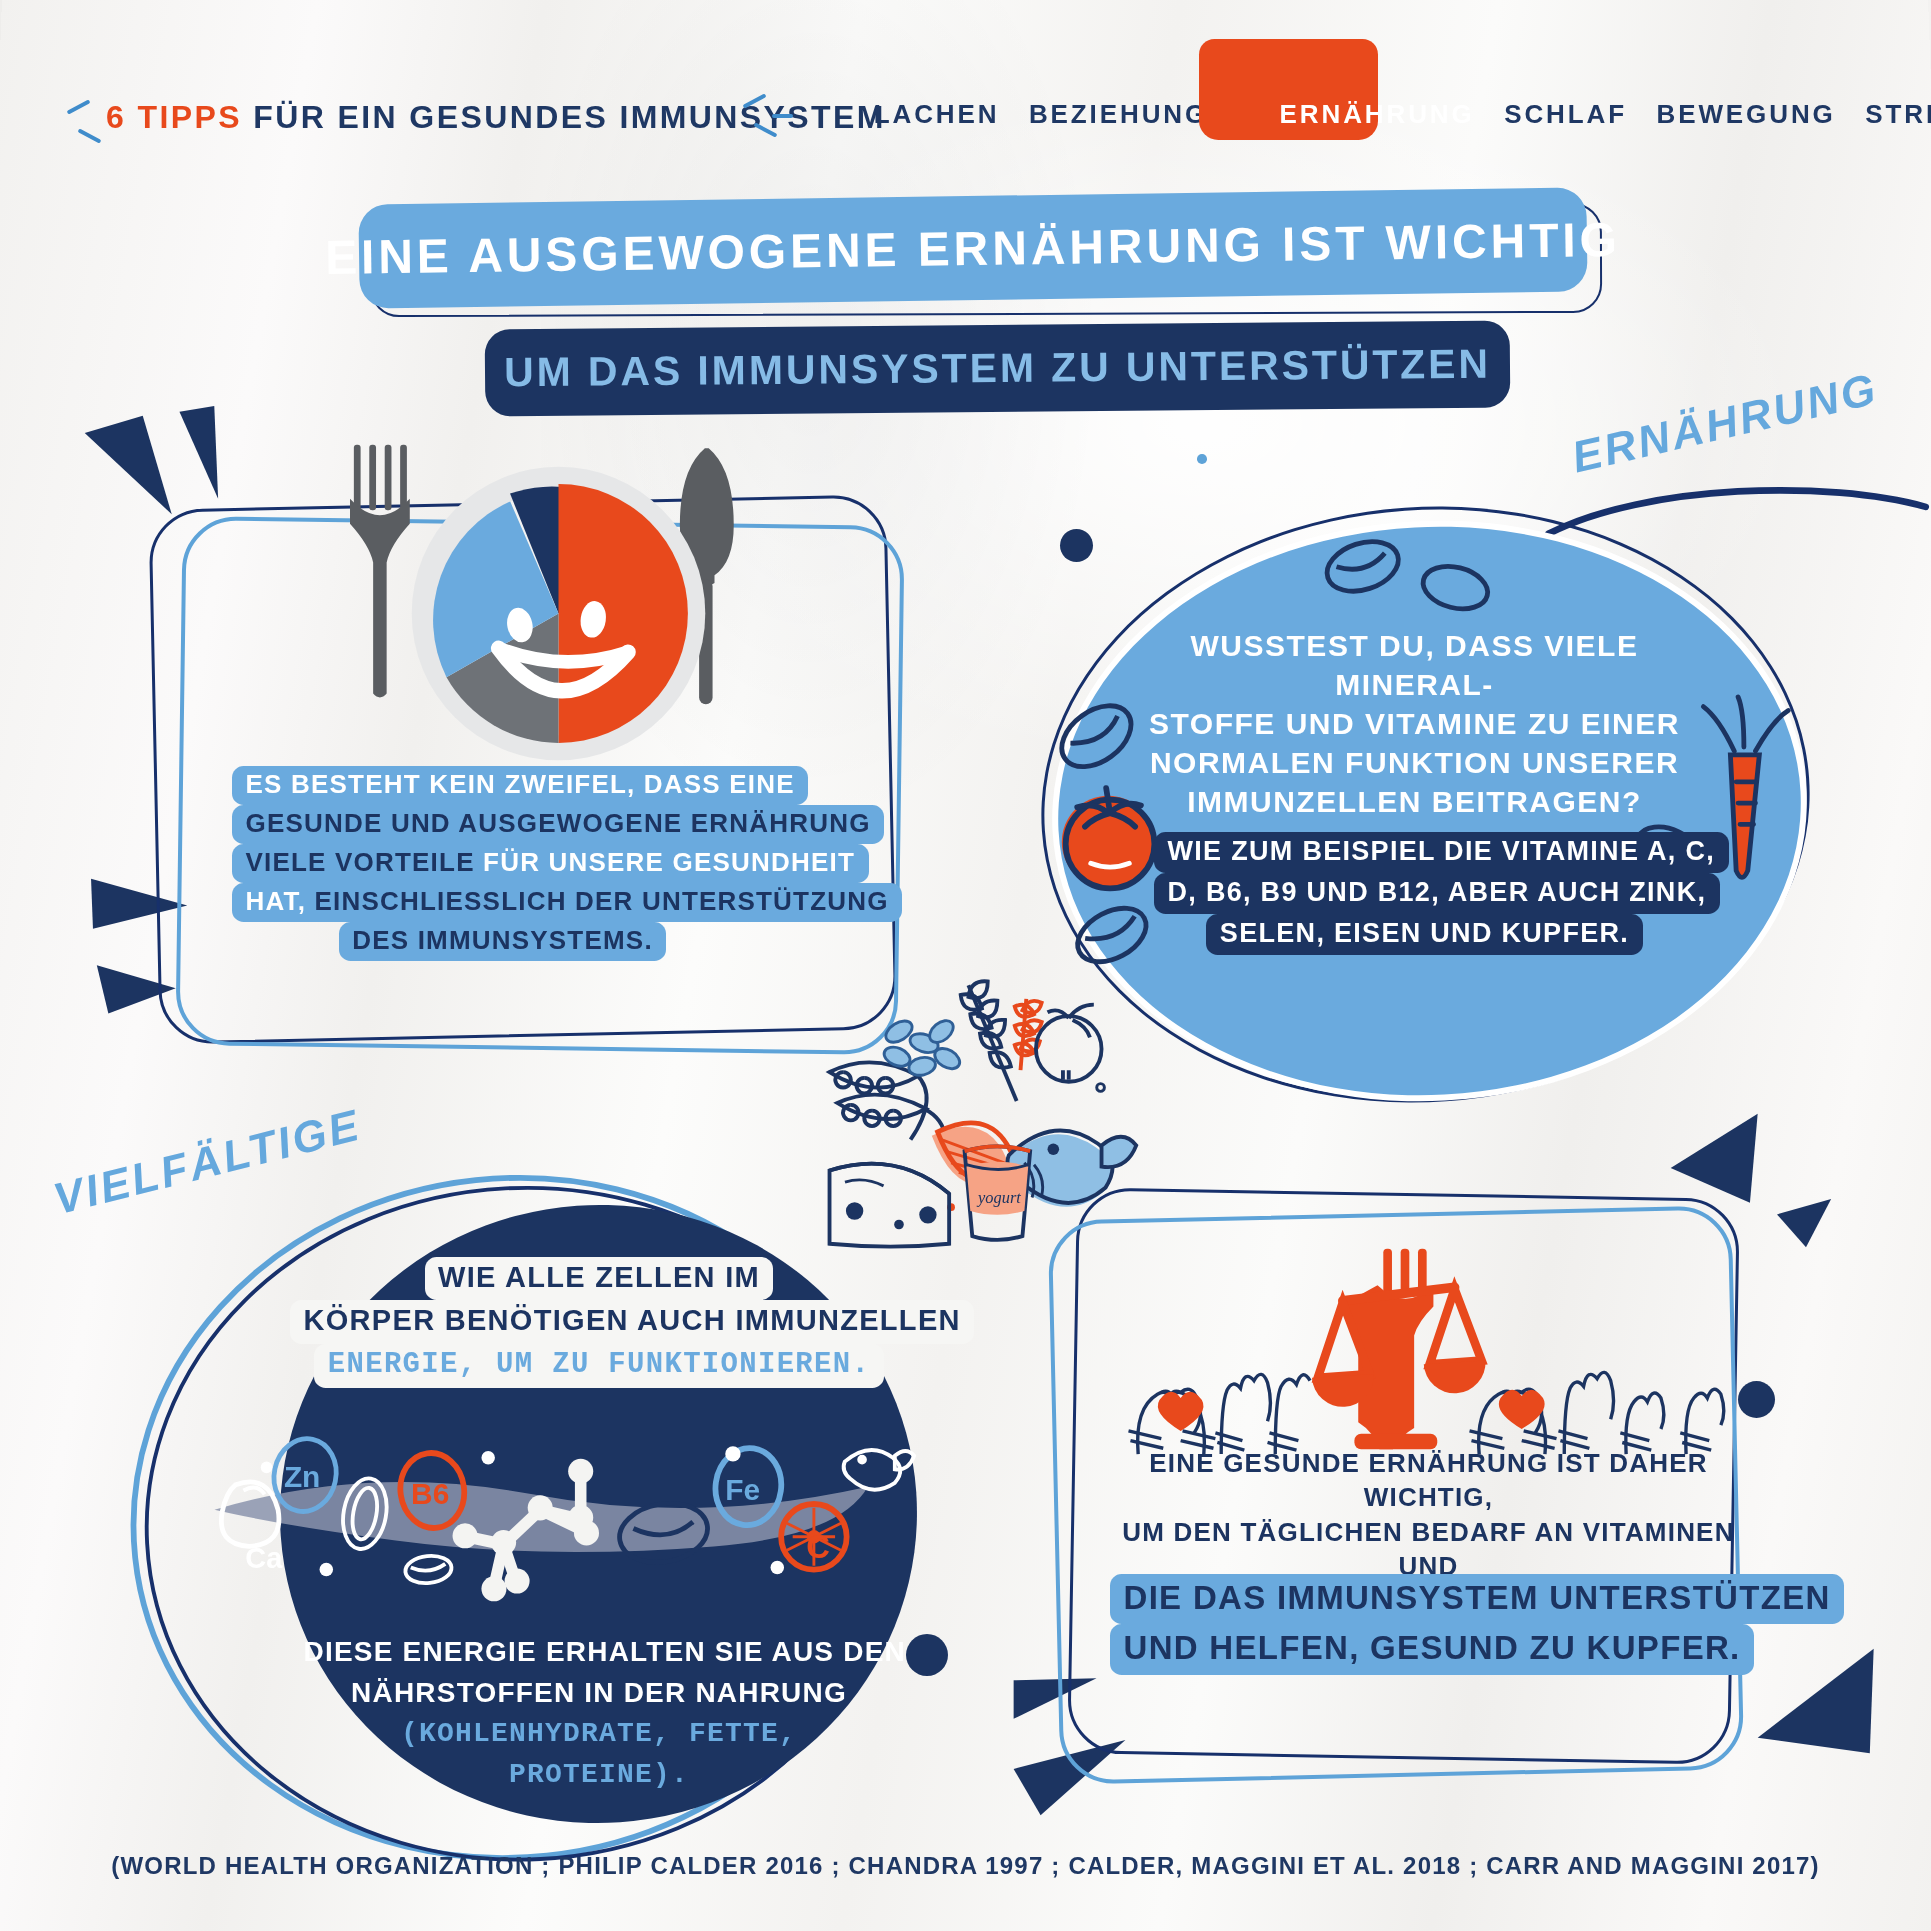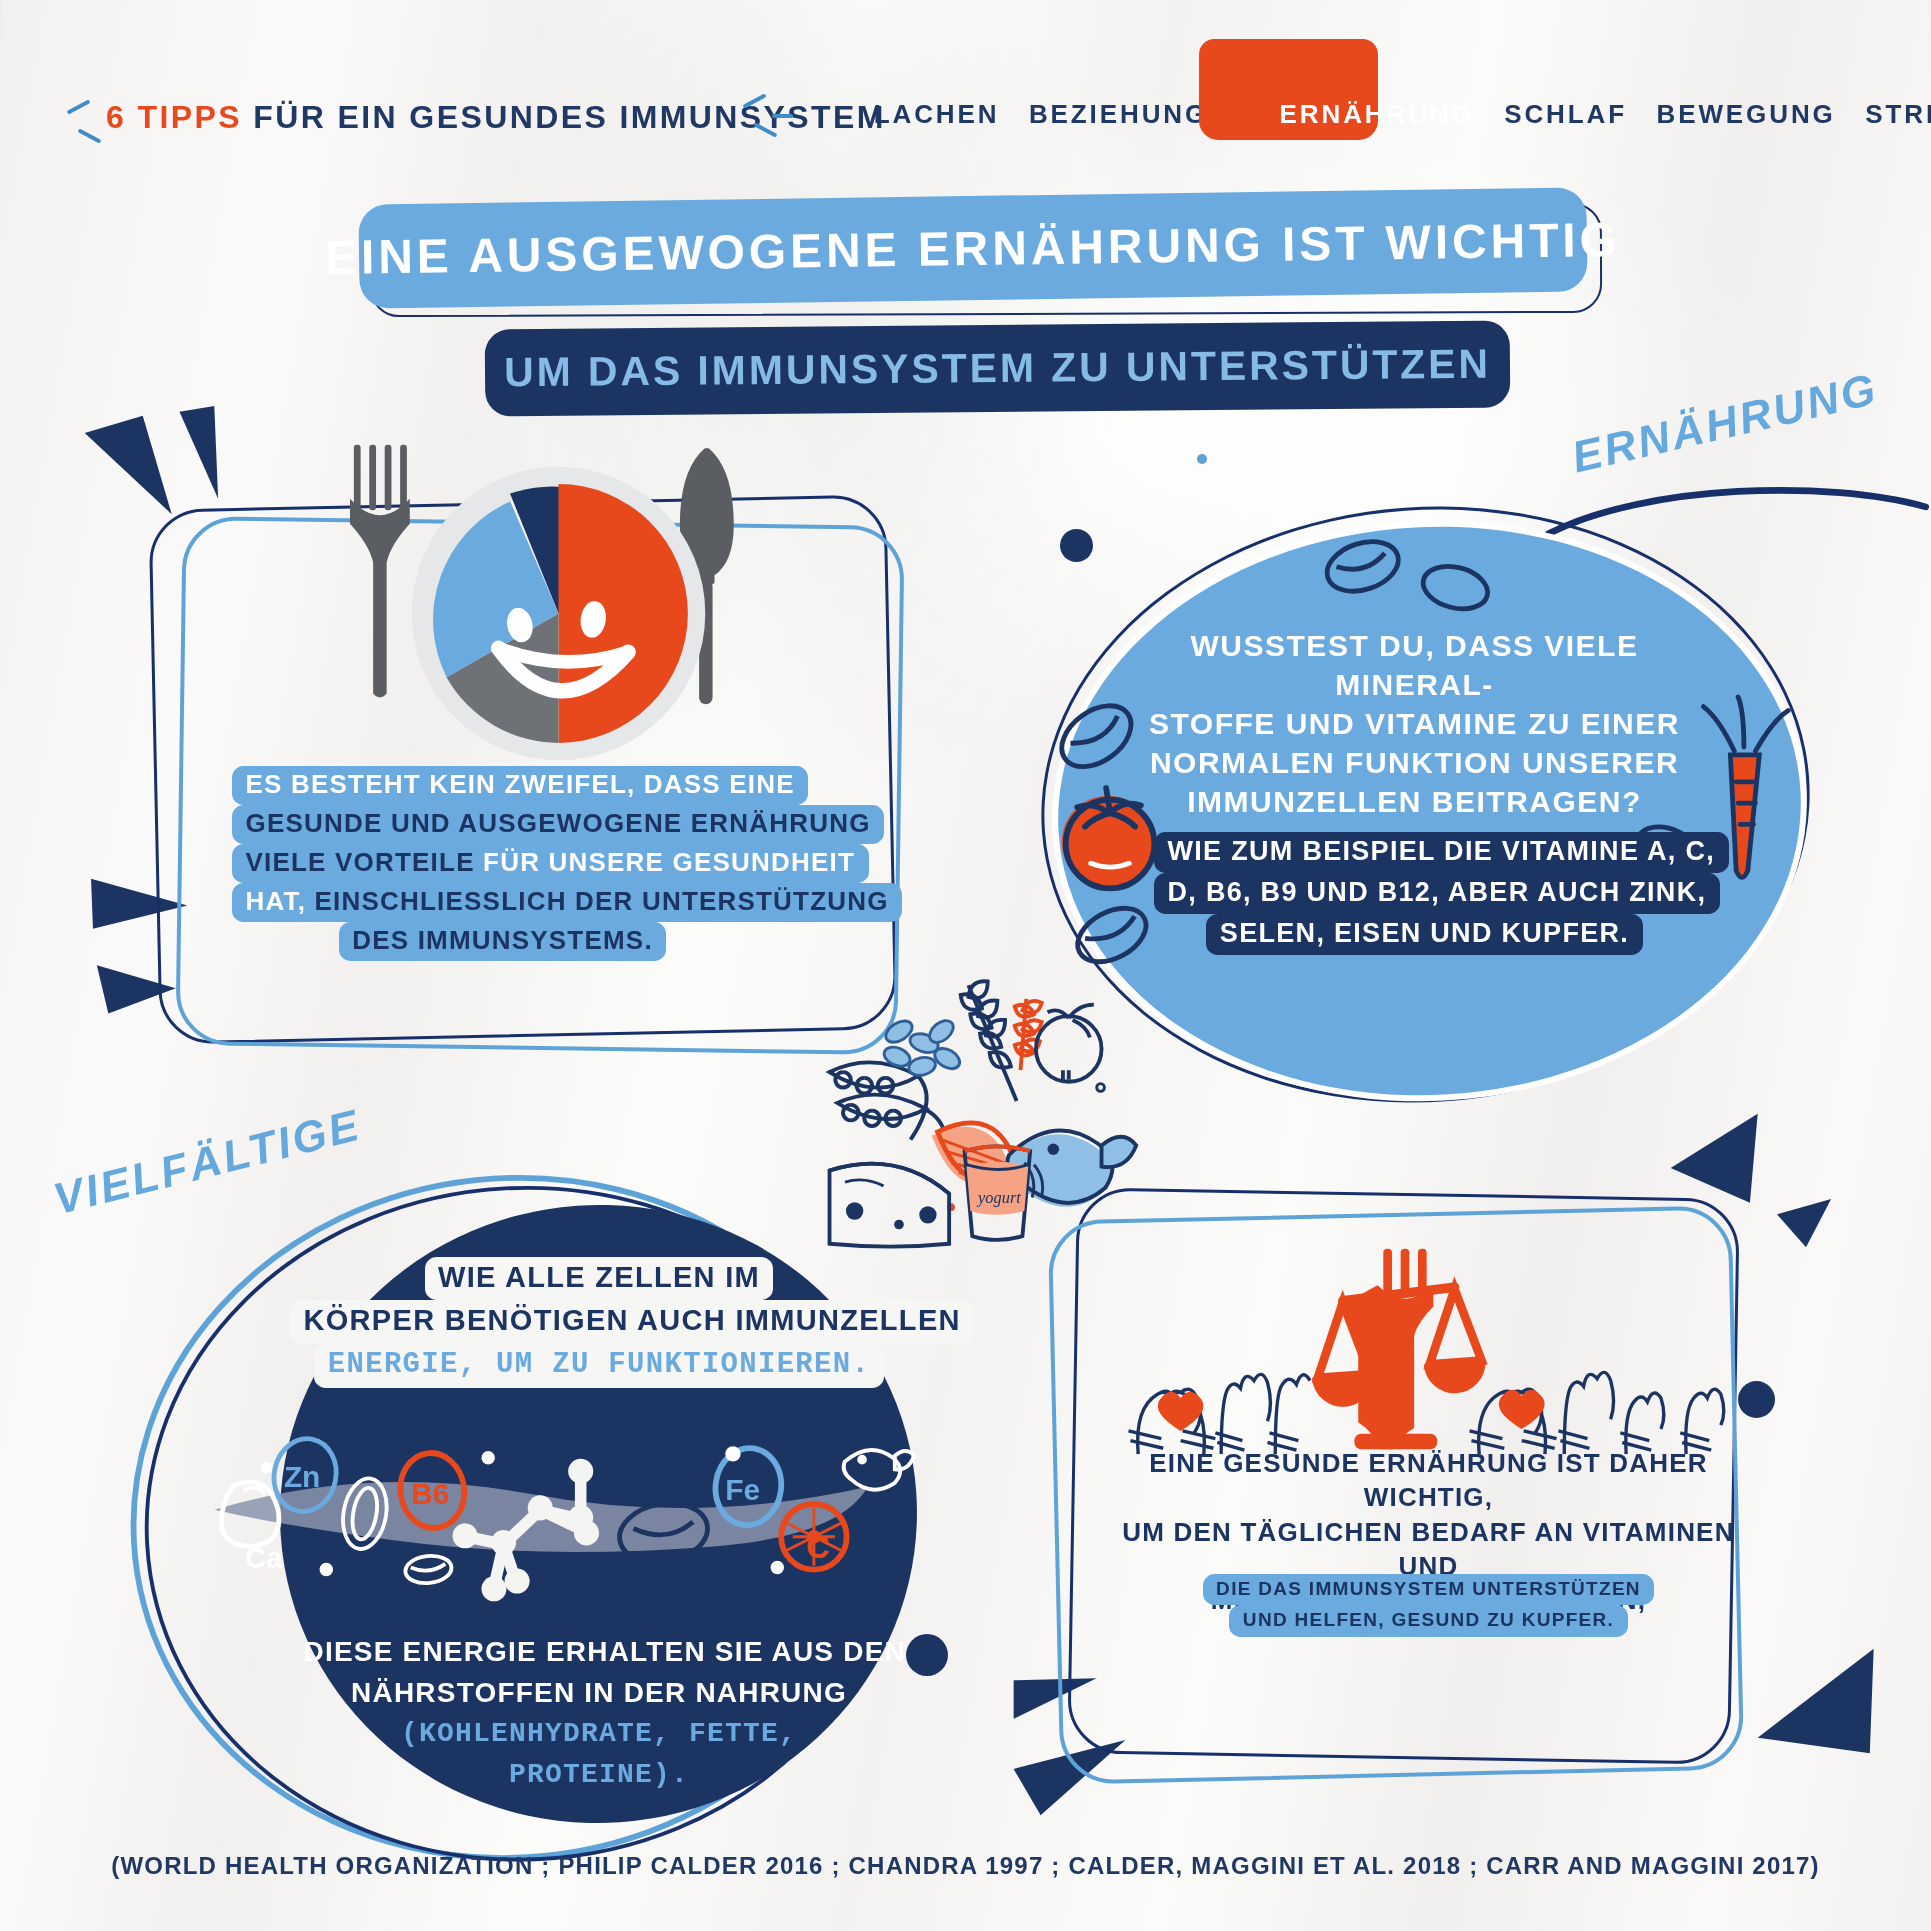--- a/index.html
+++ b/index.html
@@ -444,20 +444,20 @@
     </g>
     <path d="M46,60 q12,-16 22,-2 q10,-14 22,2 q8,14 -22,32 q-30,-18 -22,-32z" fill="#e8491c"></path>
   </svg>
 
   <div class="tblock" style="left:1110px;top:1446px;width:637px;font-size:26px;letter-spacing:1.2px;line-height:1.32;color:#1c3461;font-weight:700;">
     <div>EINE GESUNDE ERNÄHRUNG IST DAHER WICHTIG,</div>
     <div>UM DEN TÄGLICHEN BEDARF AN VITAMINEN UND</div>
     <div>MINERALSTOFFEN ZU DECKEN,</div>
   </div>
 
-  <div class="tblock" style="left:1110px;top:1574px;width:637px;font-size:19px;letter-spacing:1.3px;line-height:1.35;">
+  <div class="tblock" style="left:1110px;top:1574px;width:637px;font-size:33px;letter-spacing:1.3px;line-height:1.35;">
     <div><span class="tline hl-blue t-navy">DIE DAS IMMUNSYSTEM UNTERSTÜTZEN</span></div>
     <div><span class="tline hl-blue t-navy">UND HELFEN, GESUND ZU KUPFER.</span></div>
   </div>
 
   <div class="footer">(WORLD HEALTH ORGANIZATION ; PHILIP CALDER 2016 ; CHANDRA 1997 ; CALDER, MAGGINI ET AL. 2018 ; CARR AND MAGGINI 2017)</div>
 </div>
 
 
 </body></html>

